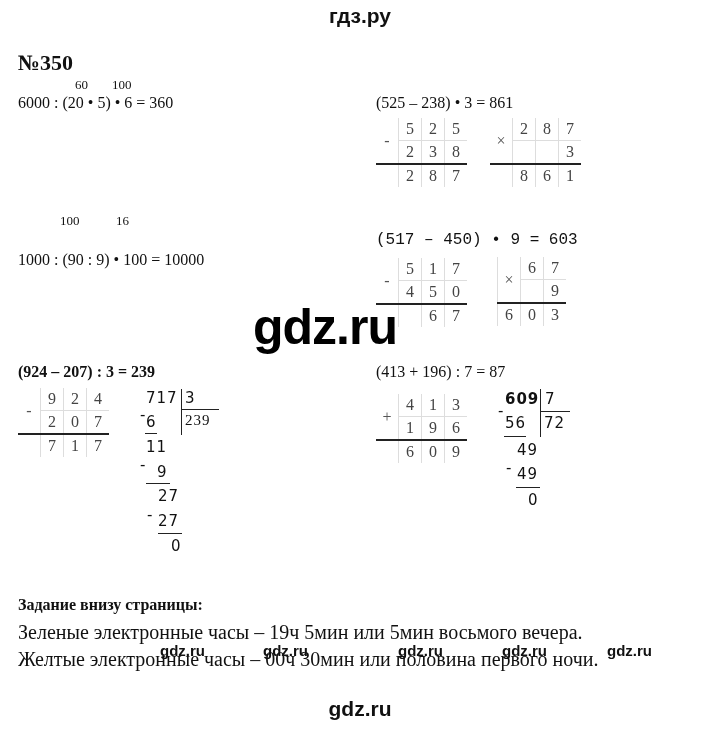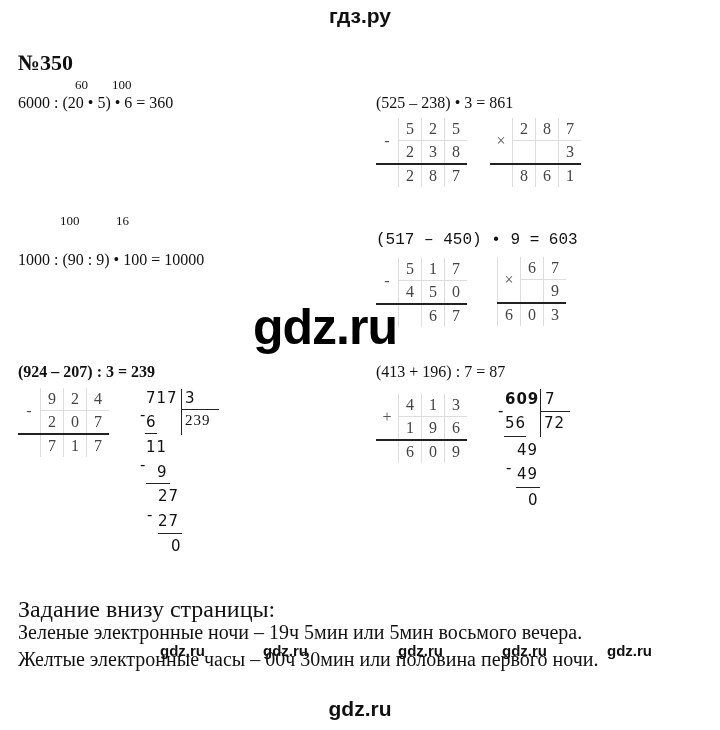--- a/index.html
+++ b/index.html
@@ -15,21 +15,21 @@
   table.col { position:absolute; border-collapse:collapse; font-size:16px; color:#444; }
   table.col td { width:22px; height:22px; text-align:center; vertical-align:middle; border:1px solid #ddd; padding:0; }
   table.col td.sign { border-left:none; color:#555; }
   table.col tr.sep td { border-top:2px solid #222; }
   table.col tr.first td { border-top:none; }
   table.col td.last { border-right:none; }
   table.col tr.lastrow td { border-bottom:none; }
   .ld { position:absolute; font-family:"DejaVu Sans", sans-serif; font-size:15px; color:#111; white-space:nowrap; line-height:1; letter-spacing:1px; }
   .hline { position:absolute; height:1px; background:#222; }
   .vline { position:absolute; width:1px; background:#222; }
-  .bottom-title { top:596px; left:18px; font-weight:normal; font-size:24px; }
+  .bottom-title { top:596px; left:18px; font-weight:bold; font-size:16px; }
   .bottom-line { left:18px; font-size:20px; white-space:nowrap; }
 </style>
 </head>
 <body>
 
 <div class="abs site-header">гдз.ру</div>
 
 <div class="abs task-no">№350</div>
 
 <div class="abs sup" style="top:78px;left:63px;margin-left:12px;">60</div>
@@ -203,21 +203,21 @@
   <div class="ld" style="top:416px;left:505px;">56</div>
   <div class="hline" style="top:436px;left:504px;width:22px;"></div>
   <div class="ld" style="top:443px;left:517px;">49</div>
   <div class="ld" style="top:461px;left:506px;">-</div>
   <div class="ld" style="top:467px;left:517px;">49</div>
   <div class="hline" style="top:487px;left:516px;width:24px;"></div>
   <div class="ld" style="top:493px;left:528px;">0</div>
 </div>
 
 <div class="abs bottom-title">Задание внизу страницы:</div>
-<div class="abs bottom-line" style="top:621px;">Зеленые электронные ночи – 19ч 5мин или  5мин восьмого вечера.</div>
+<div class="abs bottom-line" style="top:621px;">Зеленые электронные часы – 19ч 5мин или  5мин восьмого вечера.</div>
 <div class="abs bottom-line" style="top:648px;">Желтые электронные часы – 00ч 30мин или половина первого ночи.</div>
 
 <div class="abs small-wm" style="top:642px;left:160px;">gdz.ru</div>
 <div class="abs small-wm" style="top:642px;left:263px;">gdz.ru</div>
 <div class="abs small-wm" style="top:642px;left:398px;">gdz.ru</div>
 <div class="abs small-wm" style="top:642px;left:502px;">gdz.ru</div>
 <div class="abs small-wm" style="top:642px;left:607px;">gdz.ru</div>
 
 <div class="abs site-footer">gdz.ru</div>
 

